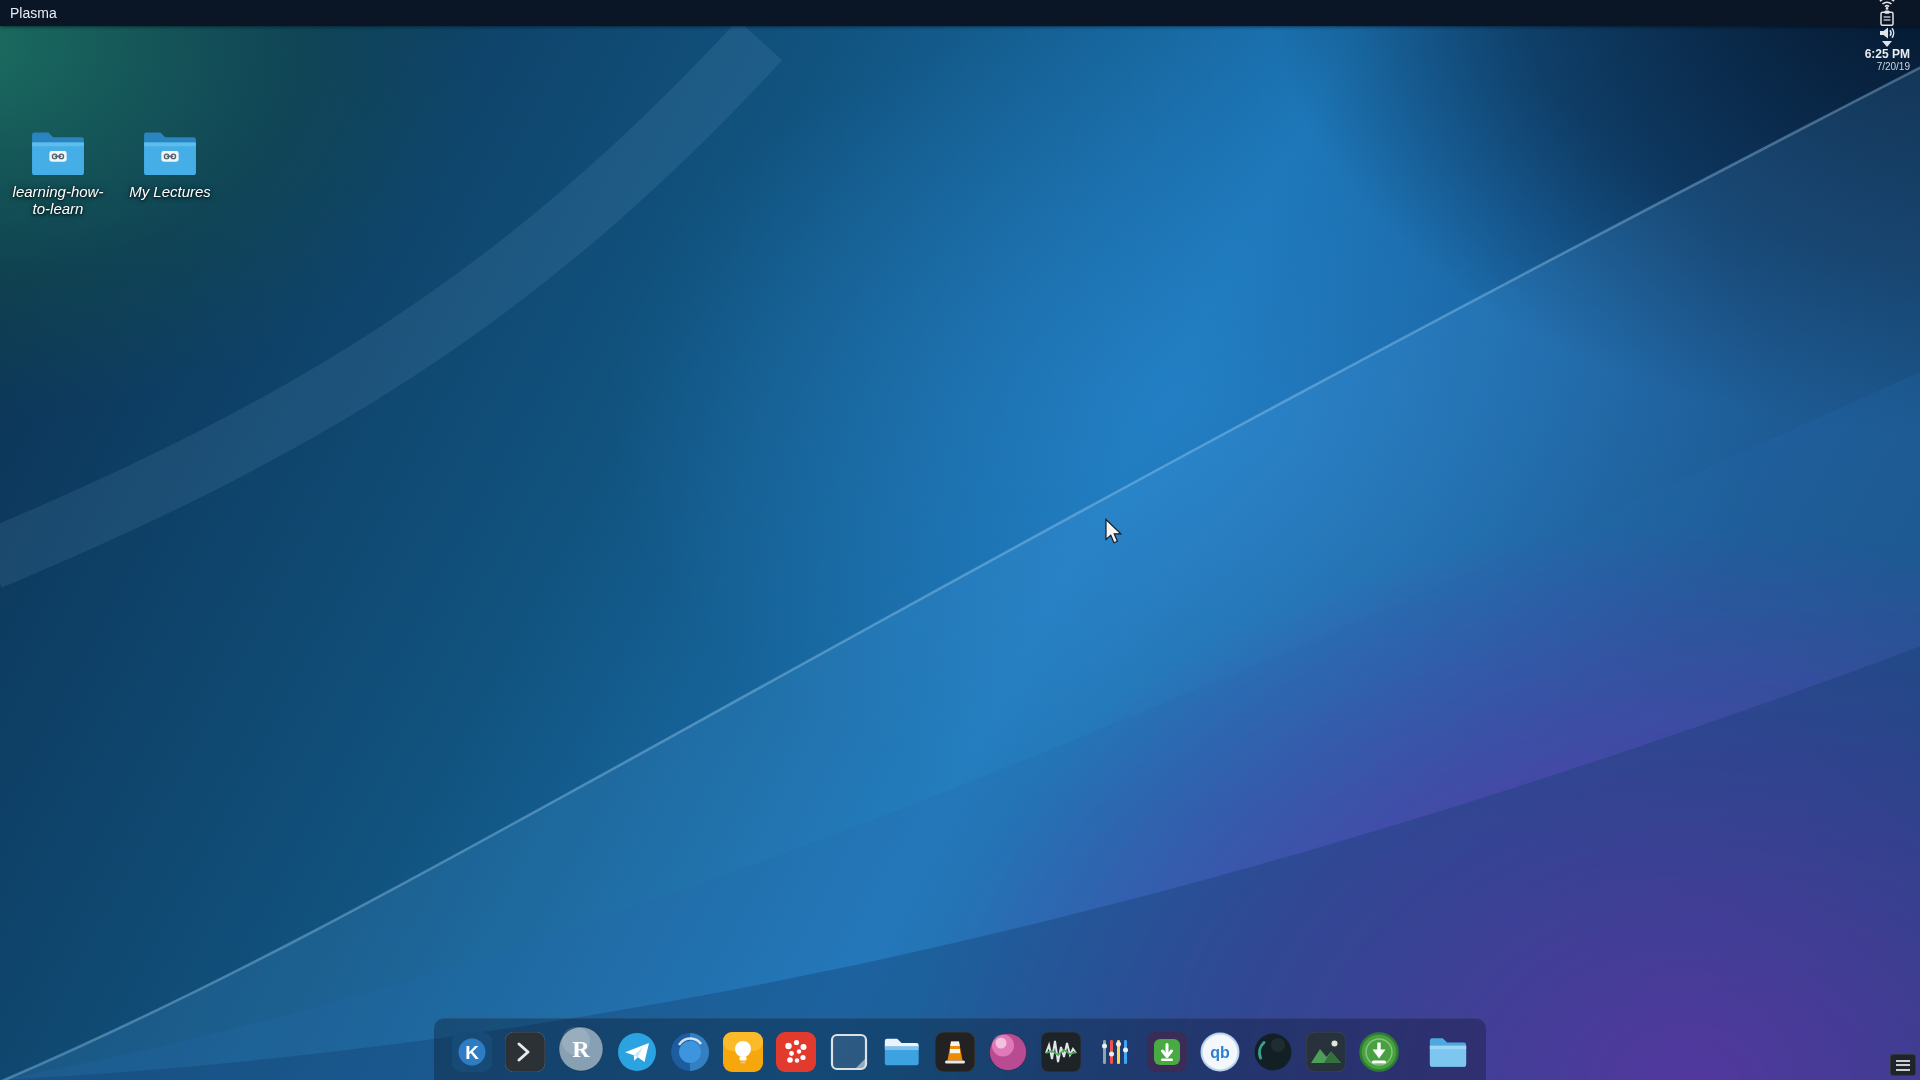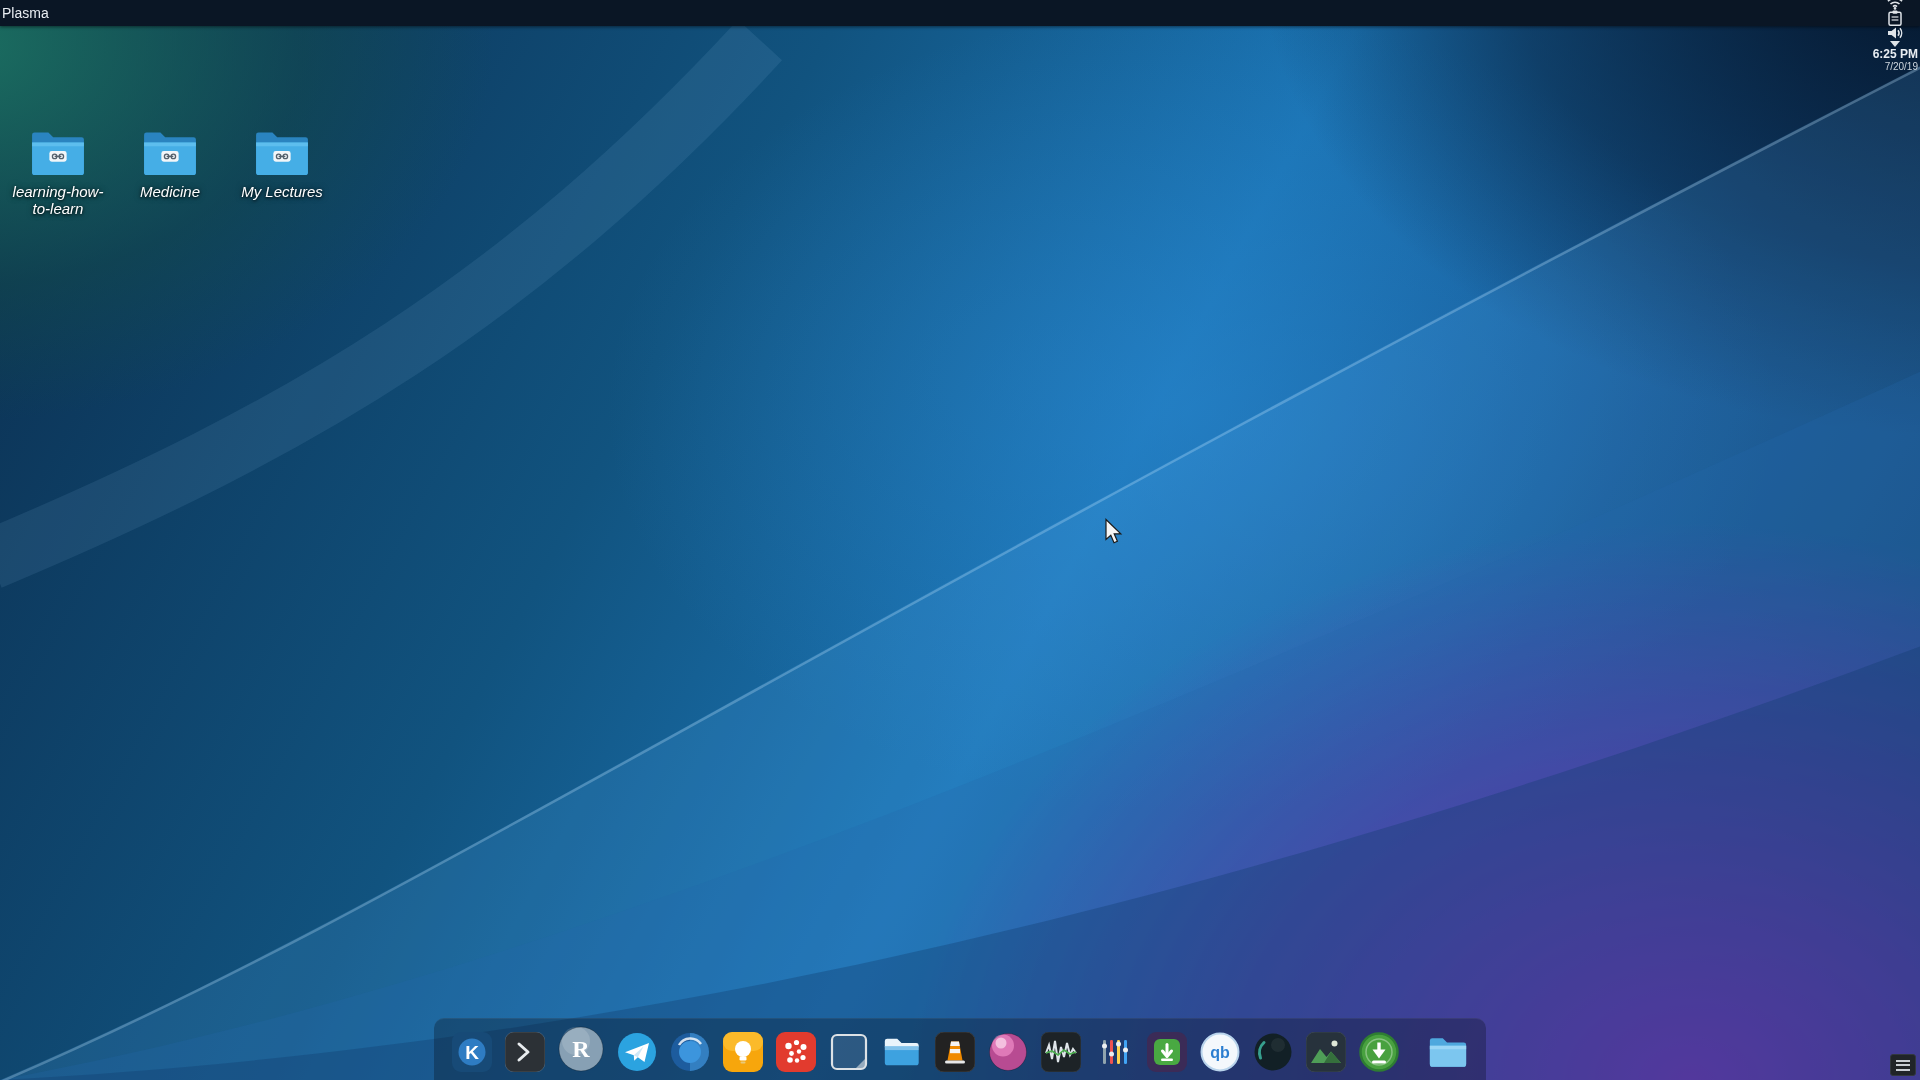--- a/index.html
+++ b/index.html
@@ -15,21 +15,21 @@
       radial-gradient(1000px 700px at 102% -5%, rgba(3,16,34,0.95) 0%, rgba(6,24,46,0.5) 45%, rgba(10,40,70,0) 70%),
       radial-gradient(900px 620px at 62% 38%, rgba(45,140,215,0.45) 0%, rgba(45,140,215,0) 65%),
       linear-gradient(118deg, #0b2d4e 0%, #11537f 34%, #1b74b4 55%, #14518b 75%, #0d3a66 100%);
   }
   .curves { position:absolute; inset:0; width:100%; height:100%; }
 
   
   .topbar {
     position:absolute; top:0; left:0; right:0; height:26px; z-index:50;
     background:#0a1625; color:#e8edf2; font-size:14px;
-    display:flex; align-items:center; justify-content:space-between; padding:0 2px;
+    display:flex; align-items:center; justify-content:space-between; padding:0 10px;
     box-shadow:0 1px 3px rgba(0,0,0,0.5);
   }
   .tray { display:flex; align-items:center; gap:0;flex-direction:column; }
   .tray-icon { display:flex; align-items:center; }
   .kbd { font-size:13px; color:#dfe4e9; }
   .clock { text-align:right; line-height:1.1; margin-left:0; }
   .clock .t { font-size:12px; font-weight:700; }
   .clock .d { font-size:10px; color:#ced6de; }
 
   
@@ -139,47 +139,33 @@
       <g>
         <rect x="21" y="22" width="18" height="11" rx="2.5" fill="#f2f6f9"></rect>
         <circle cx="26.5" cy="27.5" r="2.3" fill="none" stroke="#55616c" stroke-width="1.4"></circle>
         <circle cx="33.5" cy="27.5" r="2.3" fill="none" stroke="#55616c" stroke-width="1.4"></circle>
         <line x1="26.5" y1="27.5" x2="33.5" y2="27.5" stroke="#55616c" stroke-width="1.4"></line>
       </g>
     </svg>
     <div class="flabel">learning-how-to-learn</div>
   </div>
 
+
   <div class="folder">
     <svg viewBox="0 0 60 50" width="58" height="48">
       <path d="M3,5 a2.5,2.5 0 0 1 2.5,-2.5 H20 l5,5 h29.5 A2.5,2.5 0 0 1 57,10 V44 a3,3 0 0 1 -3,3 H6 a3,3 0 0 1 -3,-3 Z" fill="#2a84c0"></path>
       <path d="M3,13 H57 V44 a3,3 0 0 1 -3,3 H6 a3,3 0 0 1 -3,-3 Z" fill="#45aee6"></path>
       <path d="M3,13 H57 V17 H3 Z" fill="#63c2f0" opacity="0.8"></path>
       <g>
         <rect x="21" y="22" width="18" height="11" rx="2.5" fill="#f2f6f9"></rect>
         <circle cx="26.5" cy="27.5" r="2.3" fill="none" stroke="#55616c" stroke-width="1.4"></circle>
         <circle cx="33.5" cy="27.5" r="2.3" fill="none" stroke="#55616c" stroke-width="1.4"></circle>
         <line x1="26.5" y1="27.5" x2="33.5" y2="27.5" stroke="#55616c" stroke-width="1.4"></line>
       </g>
     </svg>
-    <div class="flabel">Medicine</div>
-  </div>
-
-  <div class="folder">
-    <svg viewBox="0 0 60 50" width="58" height="48">
-      <path d="M3,5 a2.5,2.5 0 0 1 2.5,-2.5 H20 l5,5 h29.5 A2.5,2.5 0 0 1 57,10 V44 a3,3 0 0 1 -3,3 H6 a3,3 0 0 1 -3,-3 Z" fill="#2a84c0"></path>
-      <path d="M3,13 H57 V44 a3,3 0 0 1 -3,3 H6 a3,3 0 0 1 -3,-3 Z" fill="#45aee6"></path>
-      <path d="M3,13 H57 V17 H3 Z" fill="#63c2f0" opacity="0.8"></path>
-      <g>
-        <rect x="21" y="22" width="18" height="11" rx="2.5" fill="#f2f6f9"></rect>
-        <circle cx="26.5" cy="27.5" r="2.3" fill="none" stroke="#55616c" stroke-width="1.4"></circle>
-        <circle cx="33.5" cy="27.5" r="2.3" fill="none" stroke="#55616c" stroke-width="1.4"></circle>
-        <line x1="26.5" y1="27.5" x2="33.5" y2="27.5" stroke="#55616c" stroke-width="1.4"></line>
-      </g>
-    </svg>
     <div class="flabel">My Lectures</div>
   </div>
 
 
 
 </div>
 
 <div class="dock">
 
   <div class="ditem">

